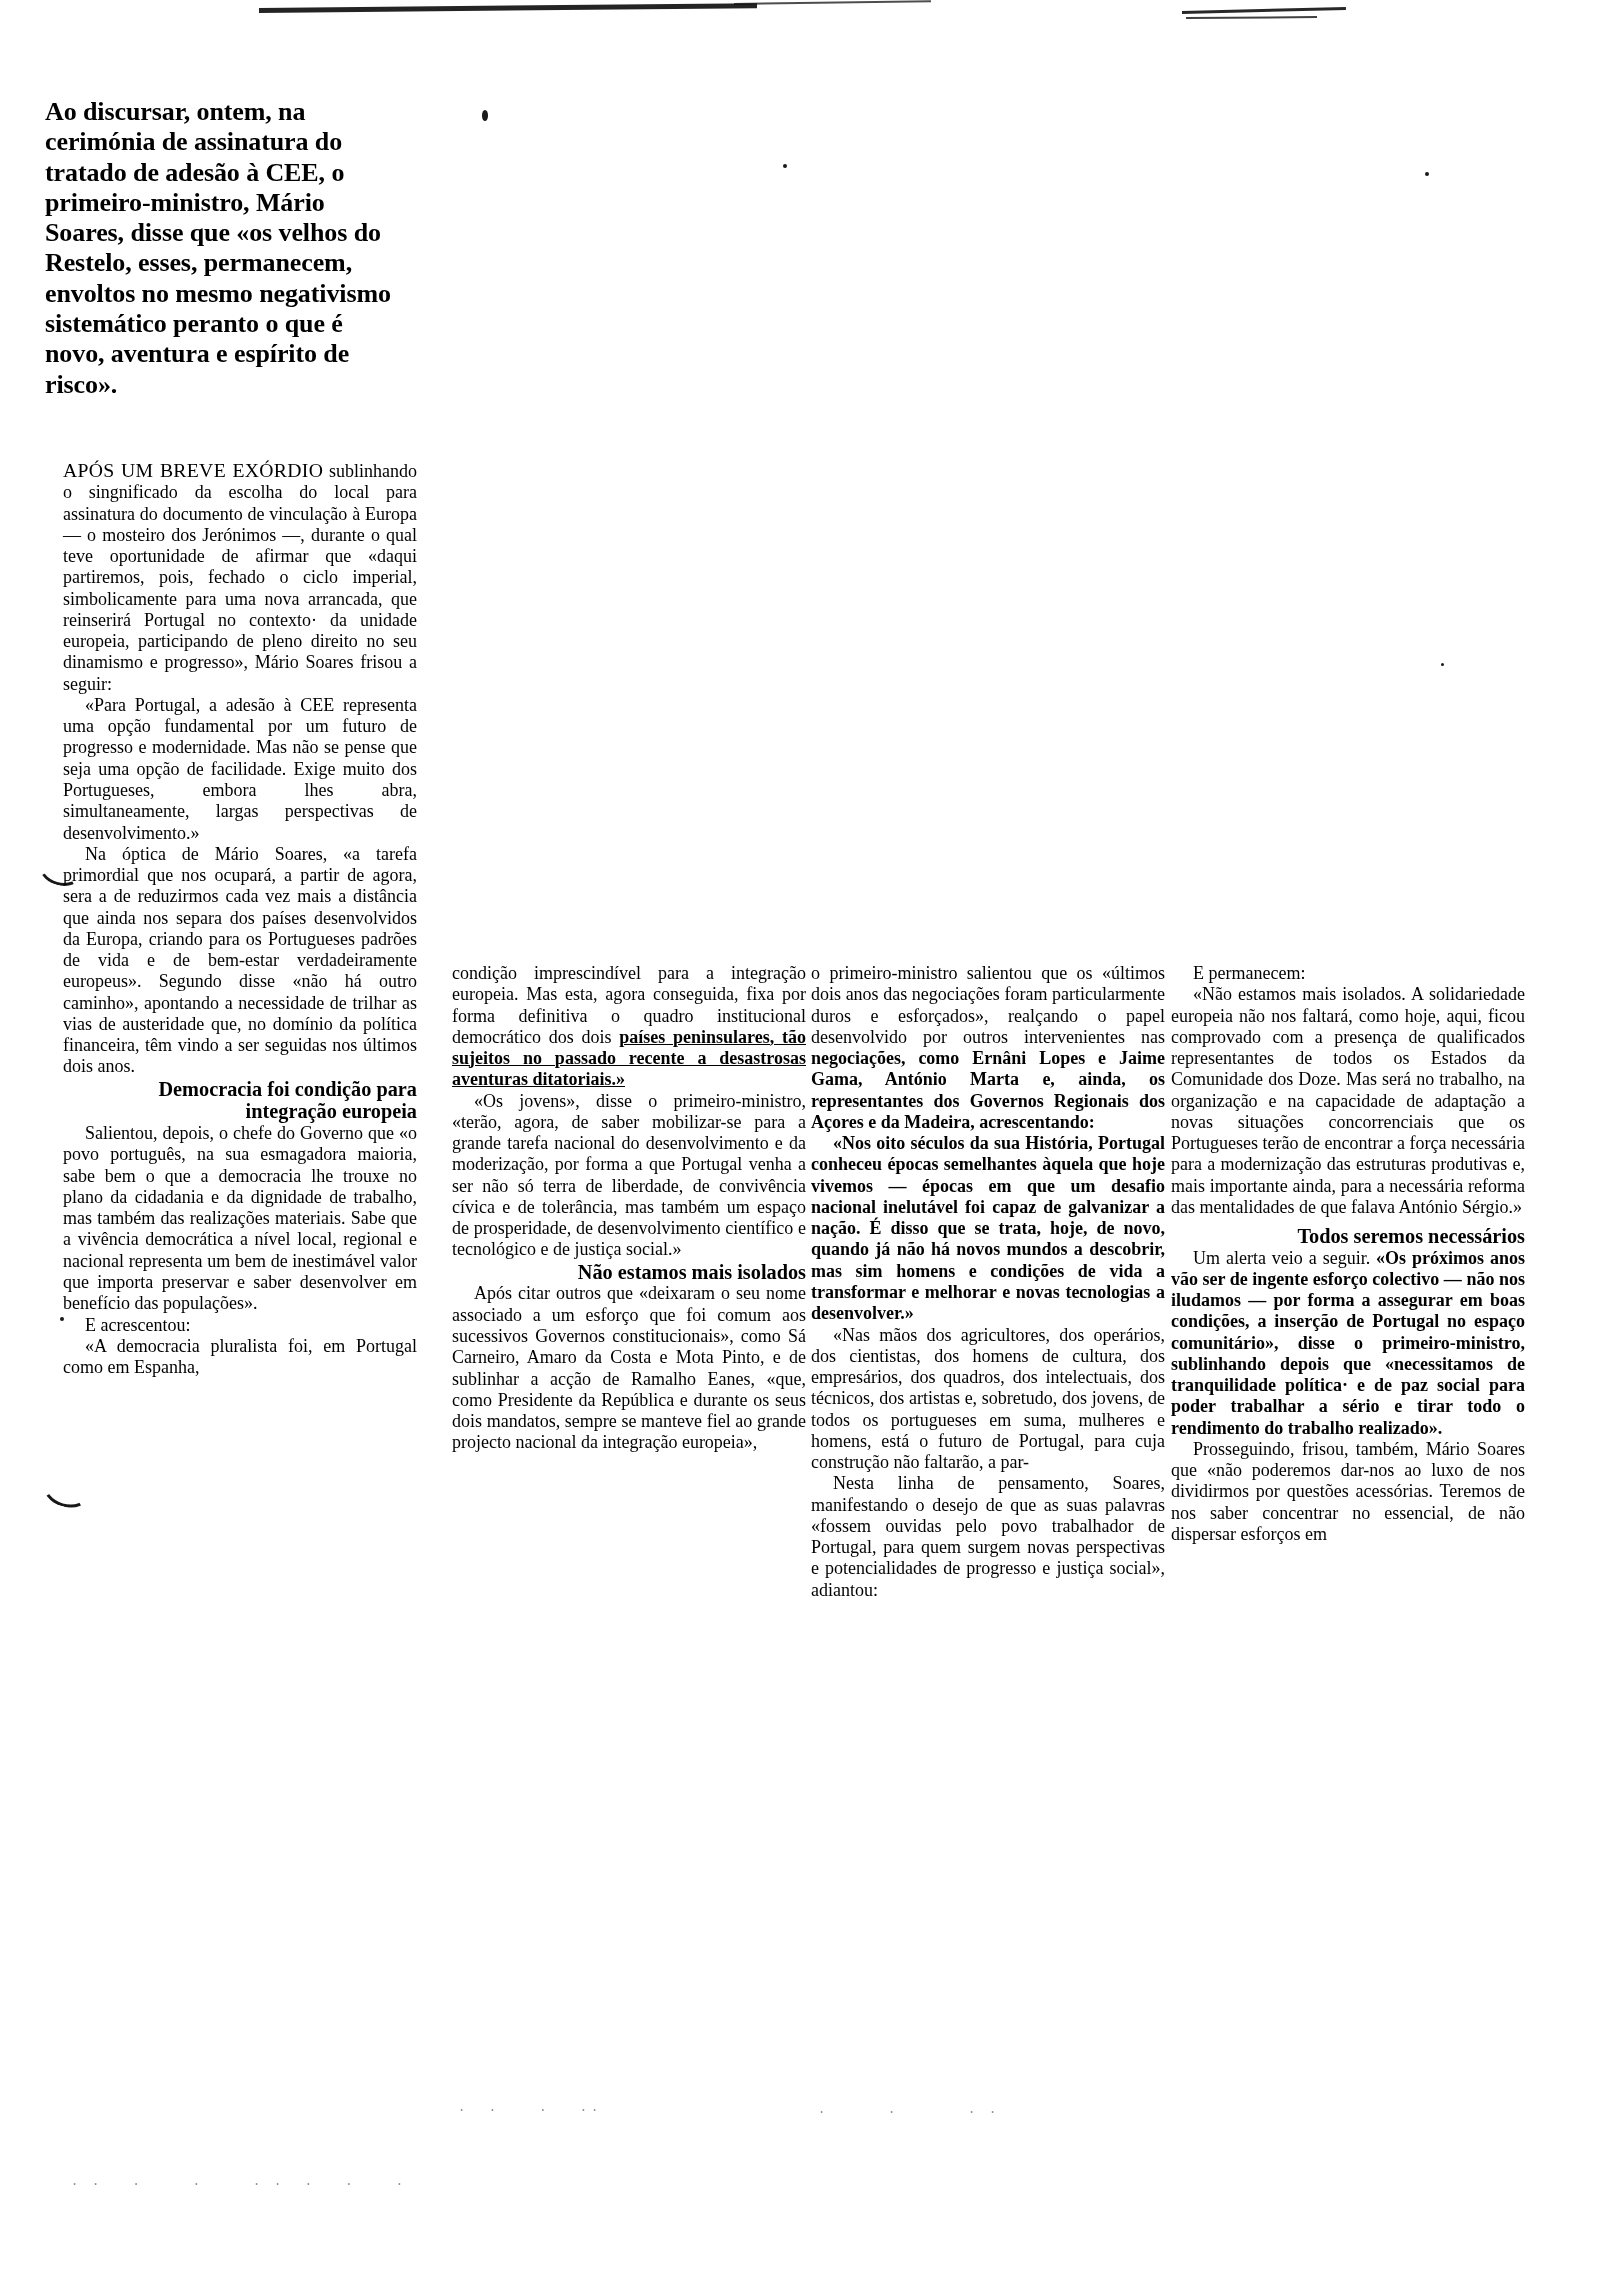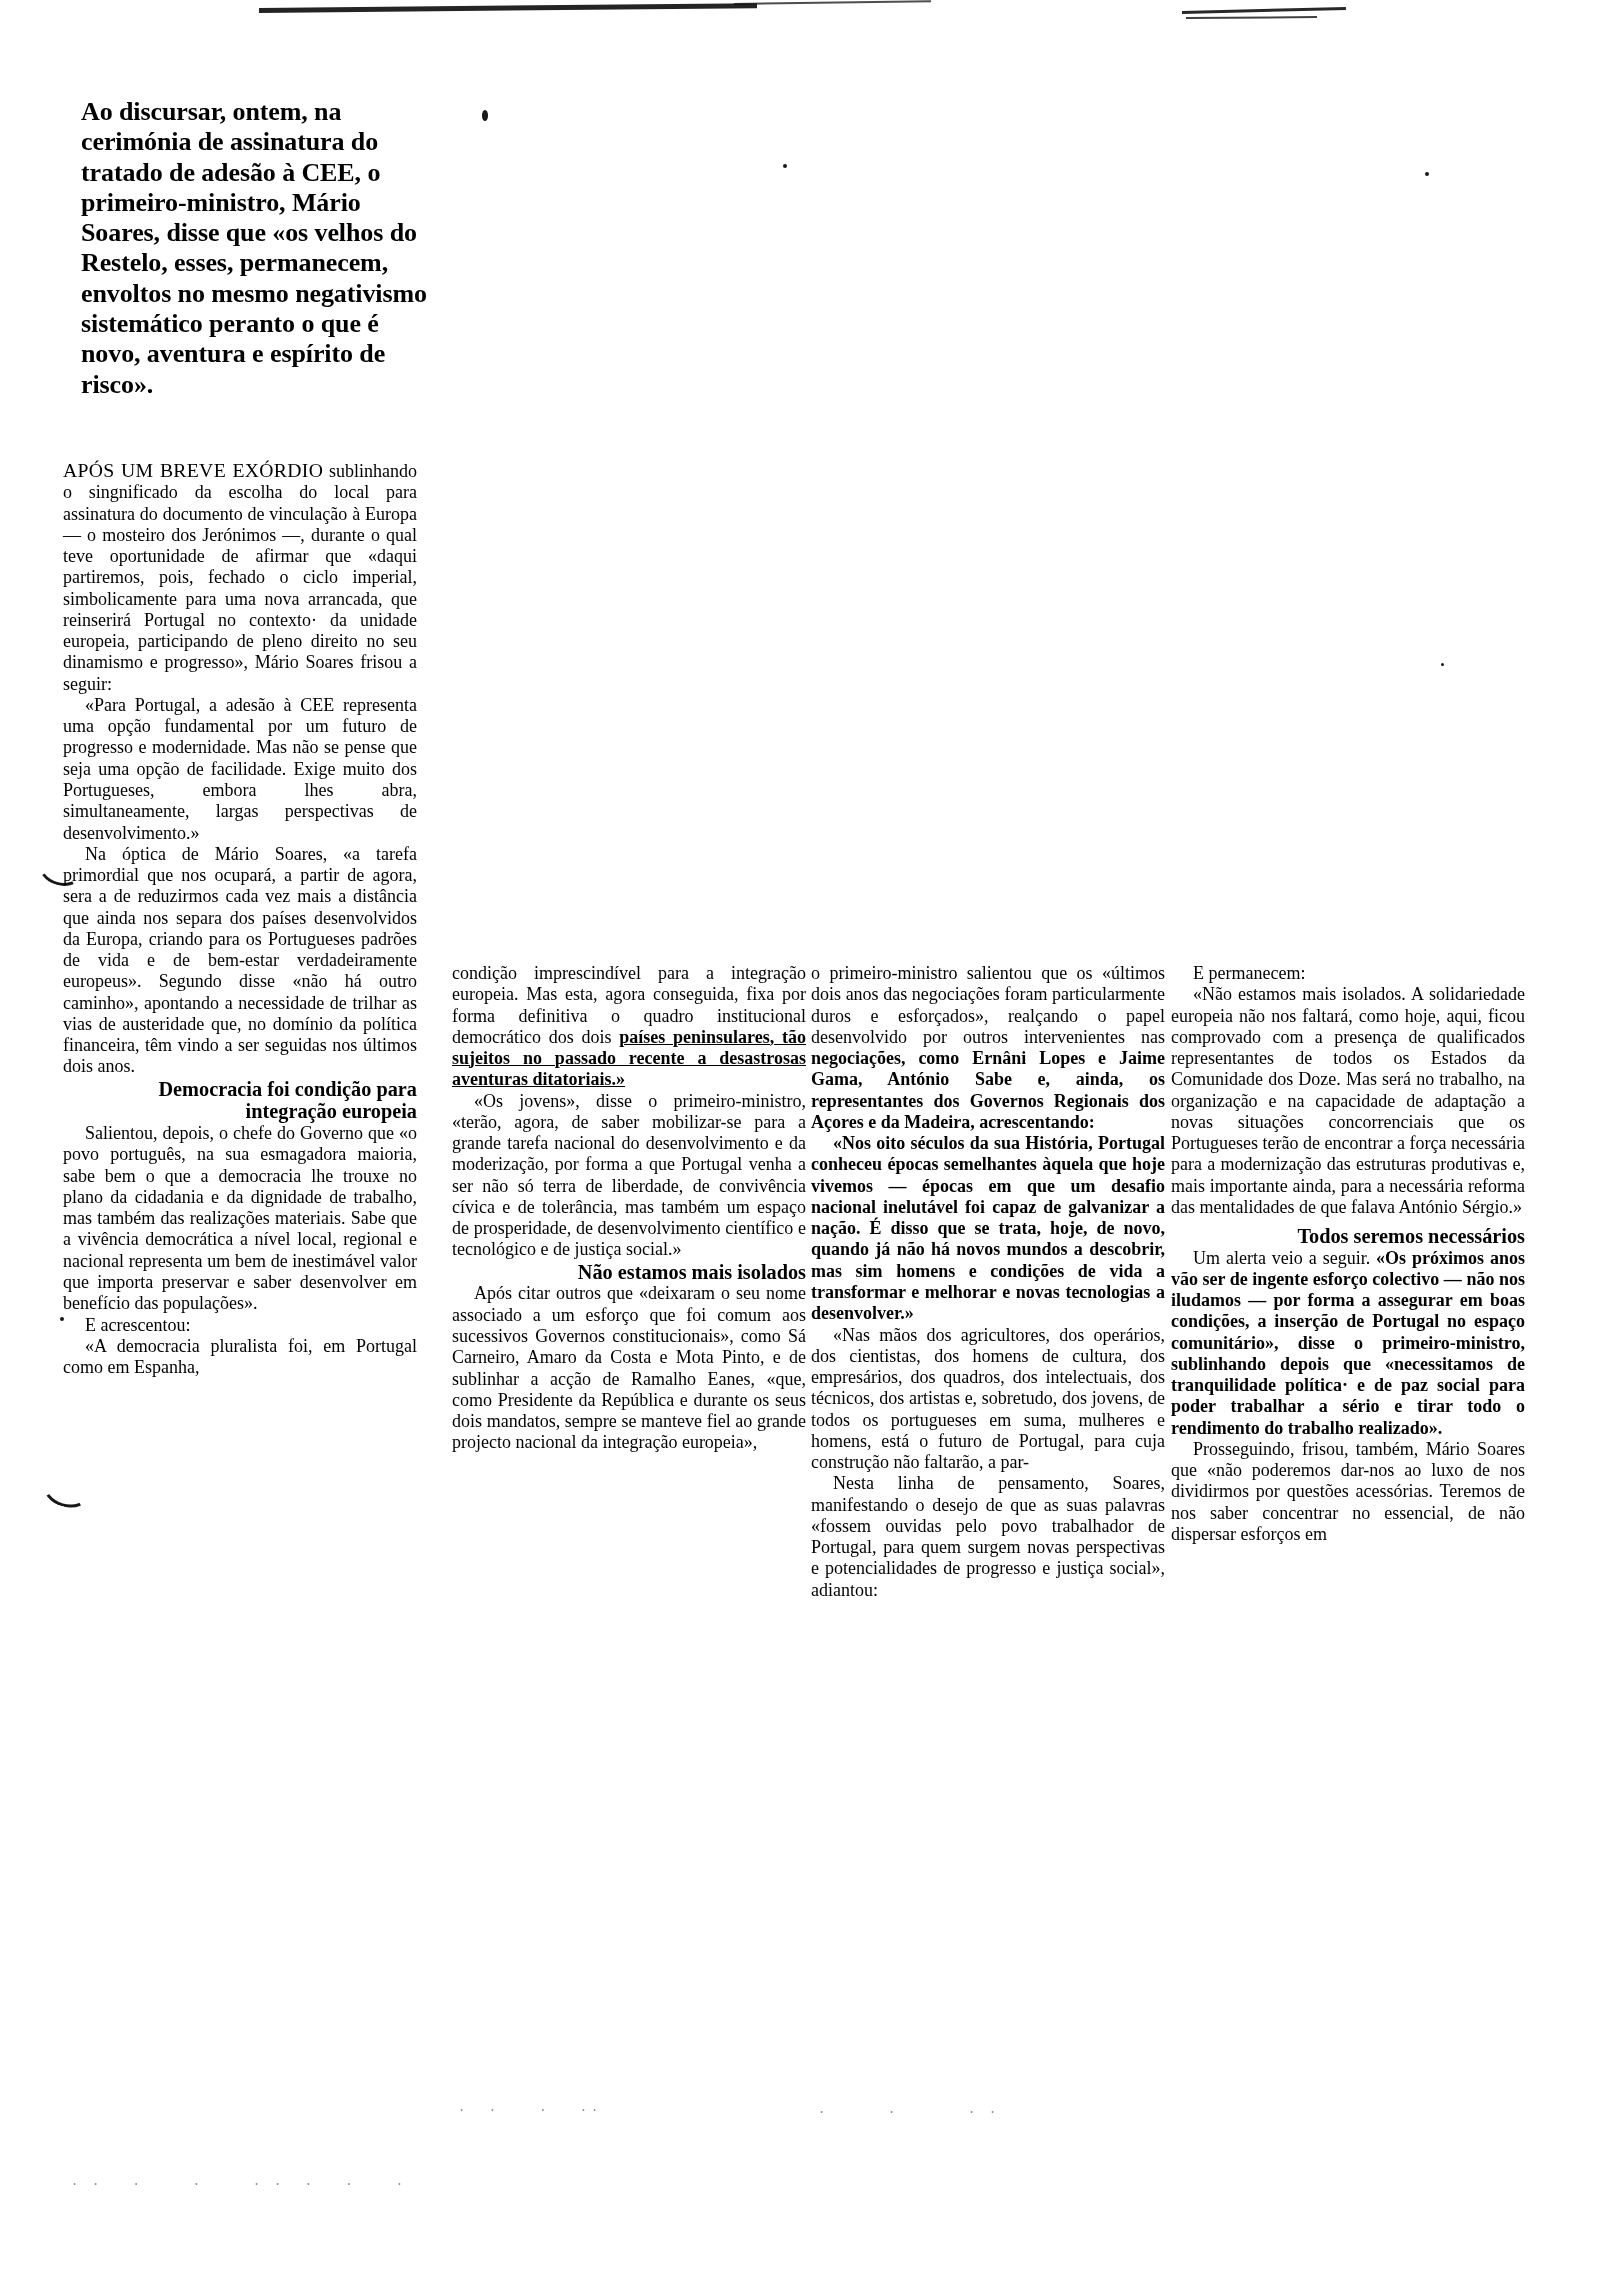--- a/index.html
+++ b/index.html
@@ -53,21 +53,21 @@
   }
 
   
   .page {
     position: absolute;
     inset: 0;
   }
 
   .lead {
     position: absolute;
-    left: 81px;
+    left: 45px;
     top: 97px;
     width: 347px;
     font-weight: bold;
     font-size: 26px;
     line-height: 1.165;
     letter-spacing: -0.1px;
     text-align: left;
   }
 
   .col {
@@ -160,21 +160,21 @@
   </div>
 
   <div class="col" id="col2">
     <p class="noindent"><span>condição imprescindível para a integração europeia. Mas esta, agora conseguida, fixa por forma definitiva o quadro institucional democrático dos dois </span><b class="emph uline">países peninsulares, tão sujeitos no passado recente a desastrosas aventuras ditatoriais.»</b></p>
     <p>«Os jovens», disse o primeiro-ministro, «terão, agora, de saber mobilizar-se para a grande tarefa nacional do desenvolvimento e da moderização, por forma a que Portugal venha a ser não só terra de liberdade, de convivência cívica e de tolerância, mas também um espaço de prosperidade, de desenvolvimento científico e tecnológico e de justiça social.»</p>
     <p class="subhead">Não estamos mais isolados</p>
     <p>Após citar outros que «deixaram o seu nome associado a um esforço que foi comum aos sucessivos Governos constitucionais», como Sá Carneiro, Amaro da Costa e Mota Pinto, e de sublinhar a acção de Ramalho Eanes, «que, como Presidente da República e durante os seus dois mandatos, sempre se manteve fiel ao grande projecto nacional da integração europeia»,</p>
   </div>
 
   <div class="col" id="col3">
-    <p class="noindent"><span>o primeiro-ministro salientou que os «últimos dois anos das negociações foram particularmente duros e esforçados», realçando o papel desenvolvido por outros intervenientes nas </span><b class="emph">negociações, como Ernâni Lopes e Jaime Gama, António Sabe e, ainda, os representantes dos Governos Regionais dos Açores e da Madeira, acrescentando:</b></p>
+    <p class="noindent"><span>o primeiro-ministro salientou que os «últimos dois anos das negociações foram particularmente duros e esforçados», realçando o papel desenvolvido por outros intervenientes nas </span><b class="emph">negociações, como Ernâni Lopes e Jaime Gama, António Marta e, ainda, os representantes dos Governos Regionais dos Açores e da Madeira, acrescentando:</b></p>
     <p><b class="emph">«Nos oito séculos da sua História, Portugal conheceu épocas semelhantes àquela que hoje vivemos — épocas em que um desafio nacional inelutável foi capaz de galvanizar a nação. É disso que se trata, hoje, de novo, quando já não há novos mundos a descobrir, mas sim homens e condições de vida a transformar e melhorar e novas tecnologias a desenvolver.»</b></p>
     <p>«Nas mãos dos agricultores, dos operários, dos cientistas, dos homens de cultura, dos empresários, dos quadros, dos intelectuais, dos técnicos, dos artistas e, sobretudo, dos jovens, de todos os portugueses em suma, mulheres e homens, está o futuro de Portugal, para cuja construção não faltarão, a par-</p>
     <p>Nesta linha de pensamento, Soares, manifestando o desejo de que as suas palavras «fossem ouvidas pelo povo trabalhador de Portugal, para quem surgem novas perspectivas e potencialidades de progresso e justiça social», adiantou:</p>
   </div>
 
   <div class="col" id="col4">
     <p>E permanecem:</p>
     <p>«Não estamos mais isolados. A solidariedade europeia não nos faltará, como hoje, aqui, ficou comprovado com a presença de qualificados representantes de todos os Estados da Comunidade dos Doze. Mas será no trabalho, na organização e na capacidade de adaptação a novas situações concorrenciais que os Portugueses terão de encontrar a força necessária para a modernização das estruturas produtivas e, mais importante ainda, para a necessária reforma das mentalidades de que falava António Sérgio.»</p>
     <p class="subhead tight">Todos seremos necessários</p>
     <p><span>Um alerta veio a seguir. </span><b class="emph">«Os próximos anos vão ser de ingente esforço colectivo — não nos iludamos — por forma a assegurar em boas condições, a inserção de Portugal no espaço comunitário», disse o primeiro-ministro, sublinhando depois que «necessitamos de tranquilidade política· e de paz social para poder trabalhar a sério e tirar todo o rendimento do trabalho realizado».</b></p>

